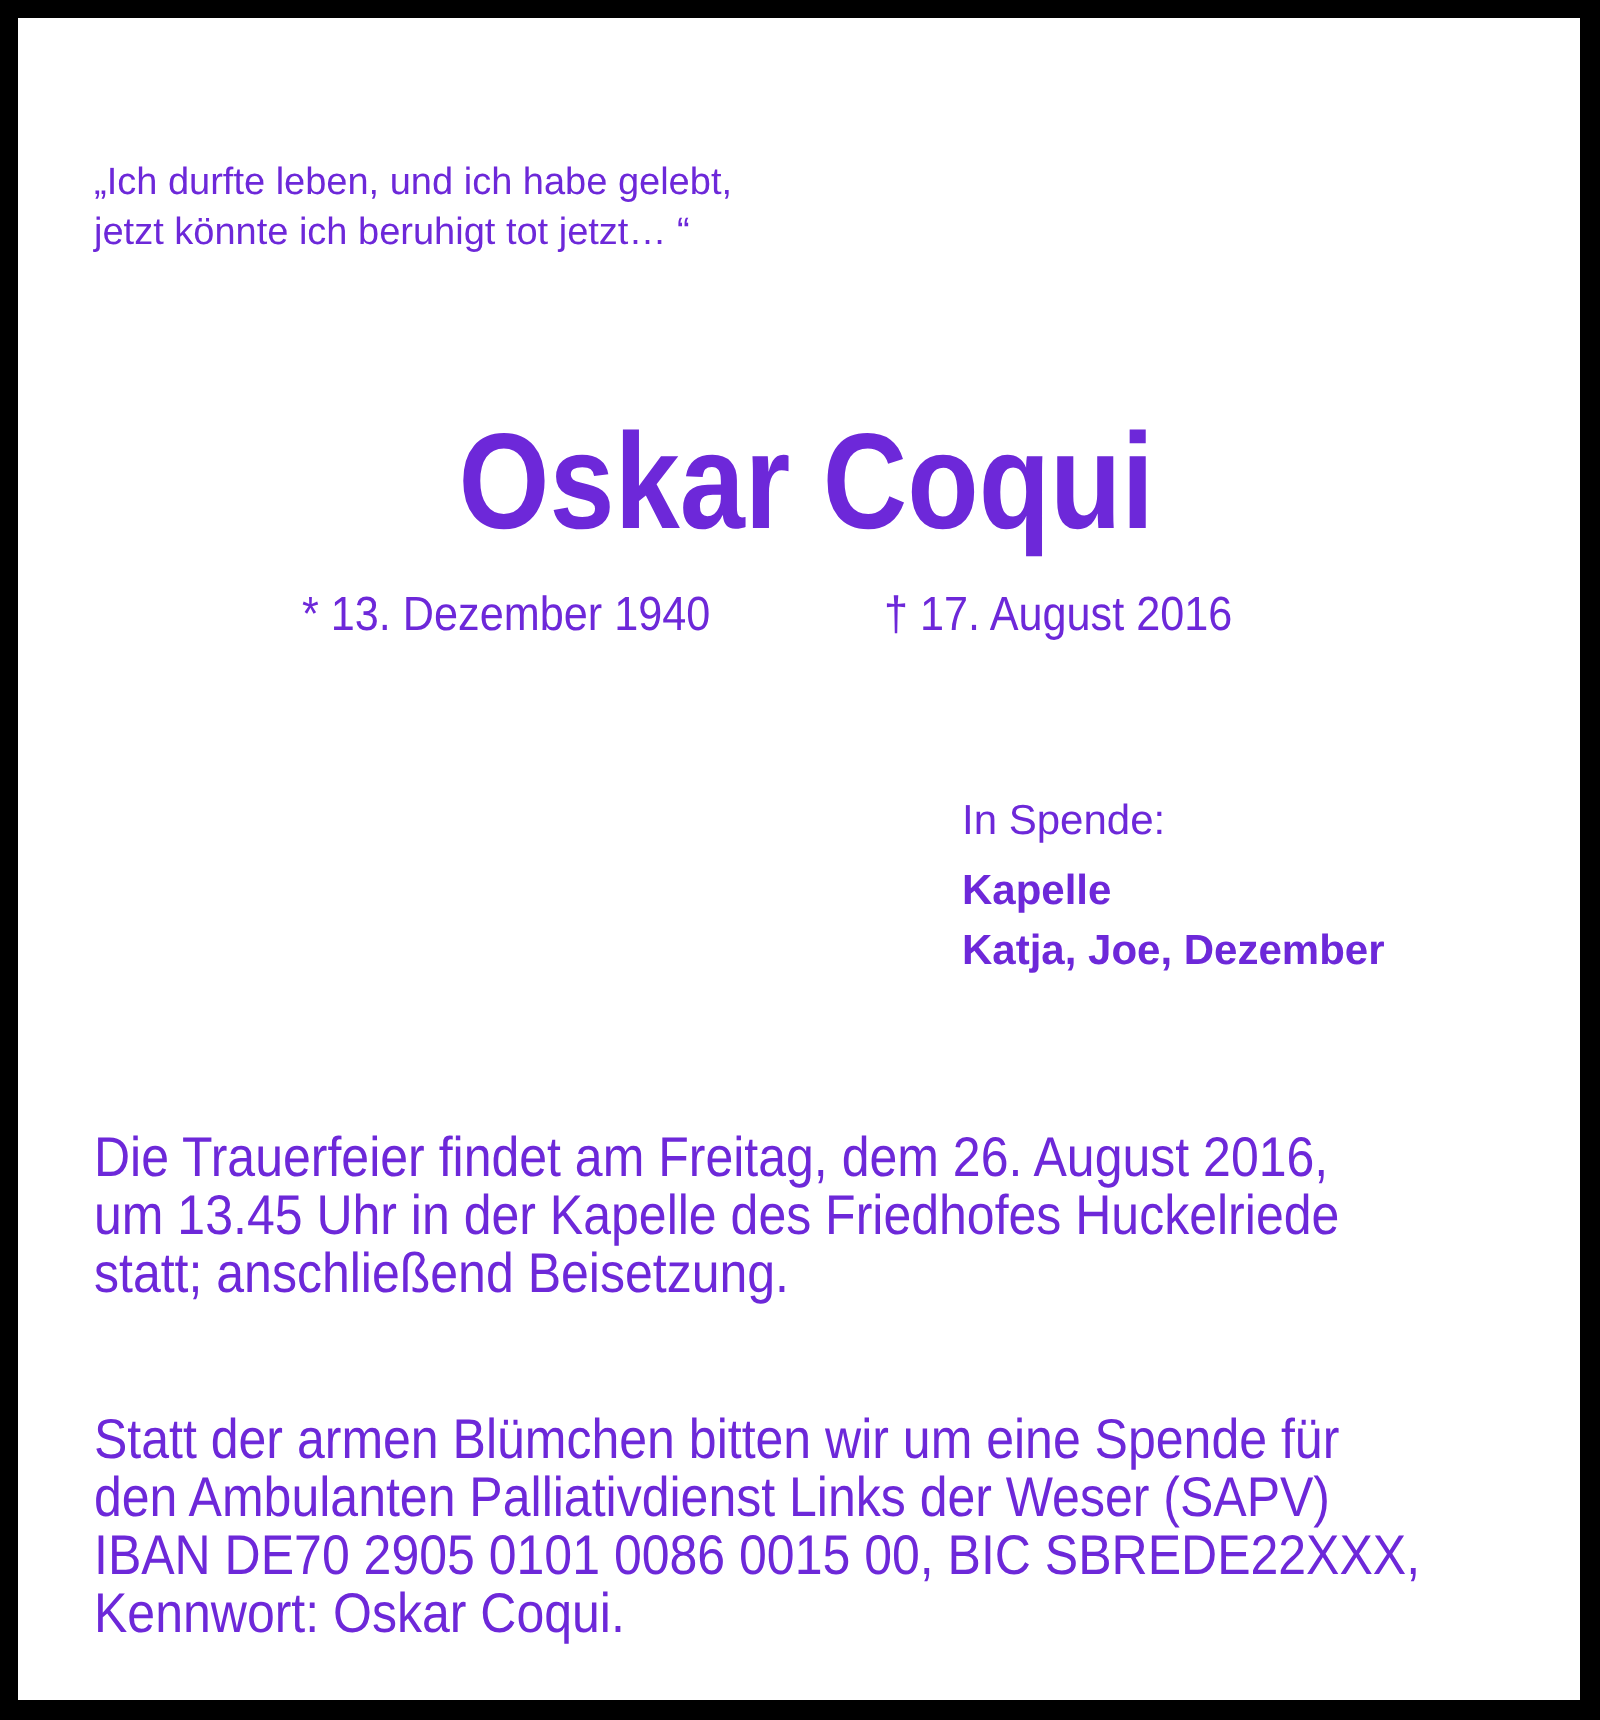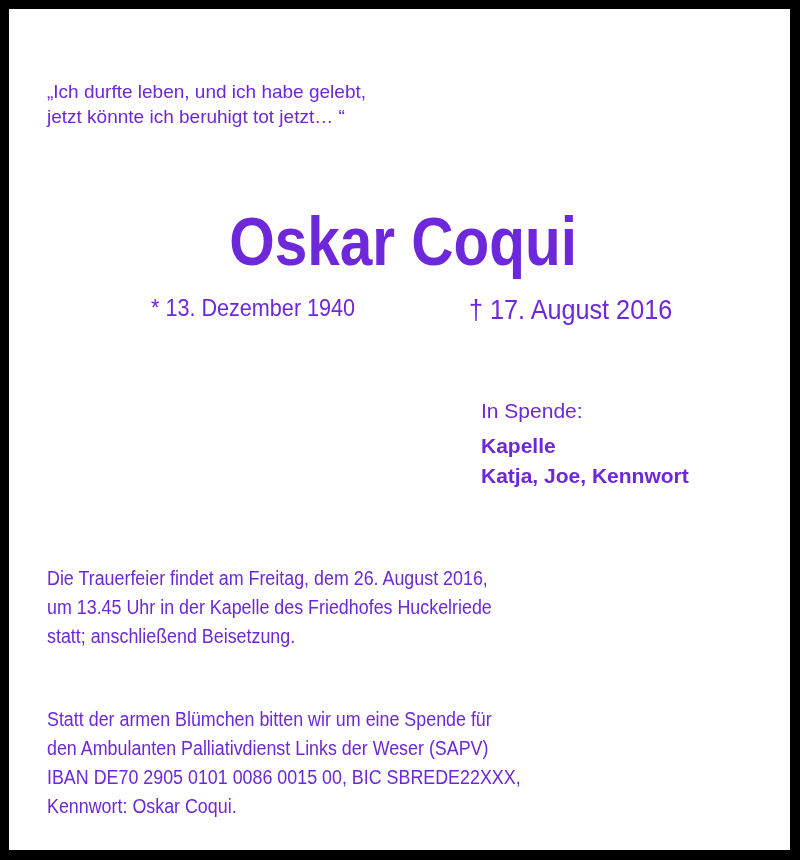--- a/index.html
+++ b/index.html
@@ -3,47 +3,47 @@
 <meta charset="utf-8">
 <style>
   html, body { margin:0; padding:0; }
   body { width:800px; height:860px; background:#000; position:relative; overflow:hidden; }
   .card { position:absolute; left:9px; top:9px; width:781px; height:841px; background:#fff; }
   .t { position:absolute; font-family:Liberation Sans, sans-serif; color:#6d28d9; white-space:nowrap; margin:0; }
   .quote { left:38px; top:70px; font-size:19px; line-height:25px; }
   .name { left:0; width:789px; text-align:center; top:192px; font-size:68px; font-weight:bold; line-height:80px; }
   .name span { display:inline-block; transform:scaleX(0.86); transform-origin:center; letter-spacing:0px; }
   .birth { left:100px; top:285px; font-size:24px;margin-left:42px; }
-  .death { left:460px; top:285px; font-size:28px; }
+  .death { left:433px; top:285px; font-size:24px; }
   .cond { display:inline-block; transform:scaleX(0.9); transform-origin:left; }
   .liebe-label { left:472px; top:390px; font-size:21px; }
   .fam1 { left:472px; top:425px; font-size:21px; font-weight:bold; }
   .fam2 { left:472px; top:455px; font-size:21px; font-weight:bold; }
-  .para { left:38px; font-size:20px; line-height:29px; }
+  .para { left:38px; font-size:28px; line-height:29px; }
   .para .line { display:block; transform-origin:left; }
   .p1 { top:555px; }
   .p2 { top:696px; }
 </style>
 </head>
 <body>
 
 <div class="card">
   <p class="t quote">
     <span>„Ich durfte leben, und ich habe gelebt,</span><br>
     <span>jetzt könnte ich beruhigt tot jetzt… “</span>
   </p>
 
   <h1 class="t name"><span>Oskar Coqui</span></h1>
 
   <div class="t birth"><span class="cond">* 13. Dezember 1940</span></div>
   <div class="t death"><span class="cond">† 17. August 2016</span></div>
 
   <div class="t liebe-label">In Spende:</div>
   <div class="t fam1">Kapelle</div>
-  <div class="t fam2">Katja, Joe, Kennwort</div>
+  <div class="t fam2">Katja, Joe, Dezember</div>
 
   <div class="t para p1">
     <span class="line" style="transform:scaleX(0.893)">Die Trauerfeier findet am Freitag, dem 26. August 2016,</span>
     <span class="line" style="transform:scaleX(0.893)">um 13.45 Uhr in der Kapelle des Friedhofes Huckelriede</span>
     <span class="line" style="transform:scaleX(0.893)">statt; anschließend Beisetzung.</span>
   </div>
 
   <div class="t para p2">
     <span class="line" style="transform:scaleX(0.893)">Statt der armen Blümchen bitten wir um eine Spende für</span>
     <span class="line" style="transform:scaleX(0.893)">den Ambulanten Palliativdienst Links der Weser (SAPV)</span>

